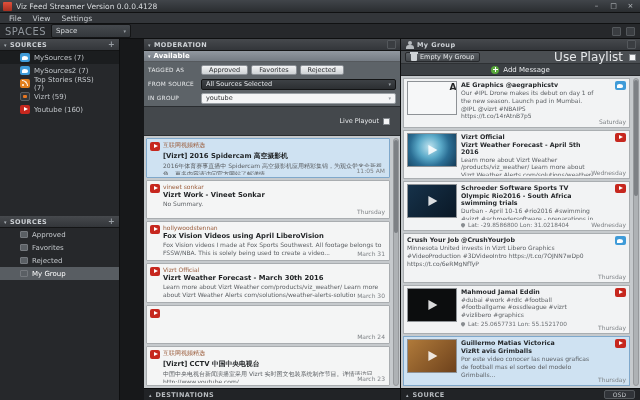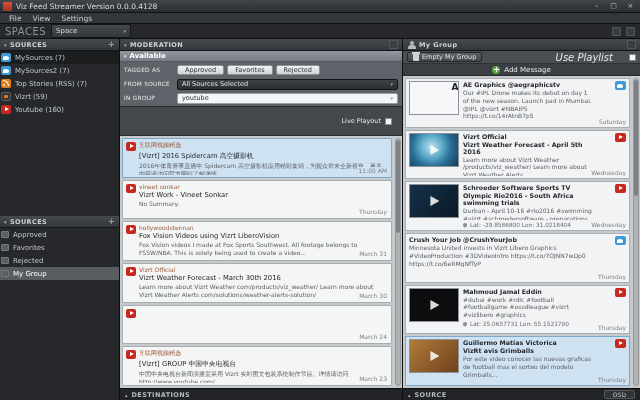--- a/index.html
+++ b/index.html
@@ -16,29 +16,29 @@
   .spacesbar{height:15px;background:#26282b;display:flex;align-items:center;gap:5px;padding:0 5px;border-bottom:1px solid #0e0f10;flex:none;}
   .spaces-label{font-size:10px;color:#8f959b;letter-spacing:.5px;}
   .spaces-select{height:14px;min-width:80px;background:linear-gradient(#45494e,#34383c);border:1px solid #141516;border-radius:2px;color:#d4d7da;font-size:7px;display:flex;align-items:center;padding:0 4px;gap:4px;}
   .sel-arrow{margin-left:auto;font-size:5px;color:#9aa0a6;}
   .spacer{flex:1;}
   .mini-icon{width:9px;height:9px;border:1px solid #54585c;border-radius:1px;background:#3a3d41;flex:none;}
 
   
   .main{flex:1;display:flex;min-height:0;}
   .sidebar{width:120px;background:#26282b;border-right:1px solid #0e0f10;display:flex;flex-direction:column;flex:none;}
-  .mid{width:283px;display:flex;flex-direction:column;border-right:1px solid #0e0f10;min-width:0;flex:none;}
+  .mid{width:257px;display:flex;flex-direction:column;border-right:1px solid #0e0f10;min-width:0;flex:none;margin-left:24px;}
   .right{flex:1;display:flex;flex-direction:column;min-width:0;}
 
   .panel-header{height:12px;background:linear-gradient(#46494d,#33363a);display:flex;align-items:center;gap:3px;padding:0 4px;font-size:6.5px;font-weight:bold;color:#ced2d6;letter-spacing:.4px;border-bottom:1px solid #141516;flex:none;}
   .tri{font-size:5px;color:#aab0b6;}
   .hdr-plus{margin-left:auto;color:#9aa0a6;font-size:8px;line-height:1;}
 
   
-  .side-item{height:13px;display:flex;align-items:center;gap:4px;padding:0 1px;font-size:7px;color:#c2c6ca;flex:none;}
+  .side-item{height:13px;display:flex;align-items:center;gap:4px;padding:0 20px;font-size:7px;color:#c2c6ca;flex:none;}
   .side-item.selected{background:#1b1d1f;}
   .group-item.selected{background:#585d62;color:#fff;}
   .groups-gap{height:100px;flex:none;}
   .side-fill{flex:1;}
   .gicon{width:8px;height:7px;background:#5a5f64;border:1px solid #75797e;border-radius:1px;flex:none;}
 
   .sicon{width:10px;height:9px;border-radius:2px;flex:none;position:relative;}
   .icon-twitter{background:#3f9bd8;}
   .icon-twitter::after{content:"";position:absolute;left:2px;top:2.5px;width:6px;height:4px;background:#fff;border-radius:60% 90% 60% 10%;}
   .icon-youtube{background:#c6271e;}
@@ -63,30 +63,30 @@
   .checkbox{width:7px;height:7px;background:#f4f5f6;border:1px solid #84898e;flex:none;}
 
   .feed-list{flex:1;background:#c6cacd;padding:2px 10px 2px 2px;position:relative;overflow:hidden;display:flex;flex-direction:column;gap:2px;min-height:0;}
   .scrollbar{position:absolute;right:1px;top:2px;bottom:2px;width:6px;background:#aeb2b5;border:1px solid #96999c;border-radius:3px;}
   .scroll-thumb{position:absolute;left:0;right:0;top:1px;height:38%;background:#7d8185;border-radius:3px;}
   .feed-item{background:#f4f5f5;border:1px solid #a9adb0;border-radius:1px;padding:2px 3px;display:flex;gap:3px;position:relative;flex:1;min-height:0;overflow:hidden;}
   .feed-item.selected{background:#cfe2f2;border-color:#7fa8cb;}
   .feed-item .sicon{margin-top:1px;}
   .feed-body{flex:1;min-width:0;display:flex;flex-direction:column;gap:1px;overflow:hidden;padding-right:2px;}
   .feed-author{font-size:6px;color:#9b5d3c;}
-  .feed-title{font-size:6.8px;font-weight:normal;color:#1f2224;}
+  .feed-title{font-size:6.8px;font-weight:bold;color:#1f2224;}
   .feed-summary{font-size:6px;color:#5a5e62;line-height:1.3;overflow:hidden;}
   .feed-time{position:absolute;right:4px;bottom:3px;font-size:6px;color:#7d8185;background:inherit;padding-left:2px;}
 
   
   .group-toolbar{height:13px;background:#4a4e52;display:flex;align-items:center;gap:4px;padding:0 4px;border-bottom:1px solid #2e3134;flex:none;}
   .btn-empty{height:10px;display:flex;align-items:center;gap:3px;background:linear-gradient(#5b6065,#44484c);border:1px solid #26282b;border-radius:2px;padding:0 5px;color:#e4e6e8;font-size:6.5px;}
   .trash-icon{width:6px;height:7px;background:#cfd3d6;position:relative;border-radius:0 0 1px 1px;margin-top:1px;}
   .trash-icon::before{content:"";position:absolute;top:-2px;left:-1px;width:8px;height:1.5px;background:#cfd3d6;}
-  .use-playlist{margin-left:auto;display:flex;align-items:center;gap:16px;font-size:10px;color:#e6e8ea;font-style:italic;}
+  .use-playlist{margin-left:auto;display:flex;align-items:center;gap:6px;font-size:12px;color:#e6e8ea;}
   .add-row{height:12px;background:#3b3f43;display:flex;align-items:center;justify-content:center;gap:4px;border-bottom:1px solid #26282b;flex:none;}
   .plus-icon{width:8px;height:8px;border-radius:50%;background:#58a83a;position:relative;flex:none;}
   .plus-icon::before{content:"";position:absolute;left:1.5px;top:3.25px;width:5px;height:1.5px;background:#fff;}
   .plus-icon::after{content:"";position:absolute;left:3.25px;top:1.5px;width:1.5px;height:5px;background:#fff;}
   .add-label{font-size:7px;color:#e8eaec;}
   .people-icon{width:9px;height:8px;position:relative;flex:none;}
   .people-icon::before{content:"";position:absolute;left:2.5px;top:0;width:4px;height:4px;border-radius:50%;background:#b6babe;}
   .people-icon::after{content:"";position:absolute;left:0.5px;bottom:0;width:8px;height:3.5px;border-radius:3px 3px 0 0;background:#b6babe;}
 
   .msg-list{flex:1;background:#c6cacd;padding:2px 10px 2px 2px;position:relative;overflow:hidden;display:flex;flex-direction:column;gap:2px;min-height:0;}
@@ -268,21 +268,21 @@
       <div class="feed-title">Vizrt Work - Vineet Sonkar</div>
       <div class="feed-summary">No Summary.</div>
     </div>
     <span class="feed-time">Thursday</span>
   </div>
 
   <div class="feed-item">
     <span class="sicon icon-youtube"></span>
     <div class="feed-body">
       <div class="feed-author">hollywoodstennan</div>
-      <div class="feed-title">Fox Vision Videos using Vizrt LiberoVision</div>
+      <div class="feed-title">Fox Vision Videos using April LiberoVision</div>
       <div class="feed-summary">Fox Vision videos I made at Fox Sports Southwest. All footage belongs to FSSW/NBA. This is solely being used to create a video...</div>
     </div>
     <span class="feed-time">March 31</span>
   </div>
 
   <div class="feed-item">
     <span class="sicon icon-youtube"></span>
     <div class="feed-body">
       <div class="feed-author">Vizrt Official</div>
       <div class="feed-title">Vizrt Weather Forecast - March 30th 2016</div>
@@ -293,21 +293,21 @@
 
   <div class="feed-item">
     <span class="sicon icon-youtube"></span>
     <span class="feed-time">March 24</span>
   </div>
 
   <div class="feed-item">
     <span class="sicon icon-youtube"></span>
     <div class="feed-body">
       <div class="feed-author">互联网视频精选</div>
-      <div class="feed-title">[Vizrt] GROUP 中国中央电视台</div>
+      <div class="feed-title">[Vizrt] CCTV 中国中央电视台</div>
       <div class="feed-summary">中国中央电视台新闻演播室采用 Vizrt 实时图文包装系统制作节目。详情请访问 http://www.youtube.com/...</div>
     </div>
     <span class="feed-time">March 23</span>
   </div>
 </div>
       <div class="foot-bar">
         <span class="tri">▴</span>
         <span class="foot-label">DESTINATIONS</span>
       </div>
     </div>

